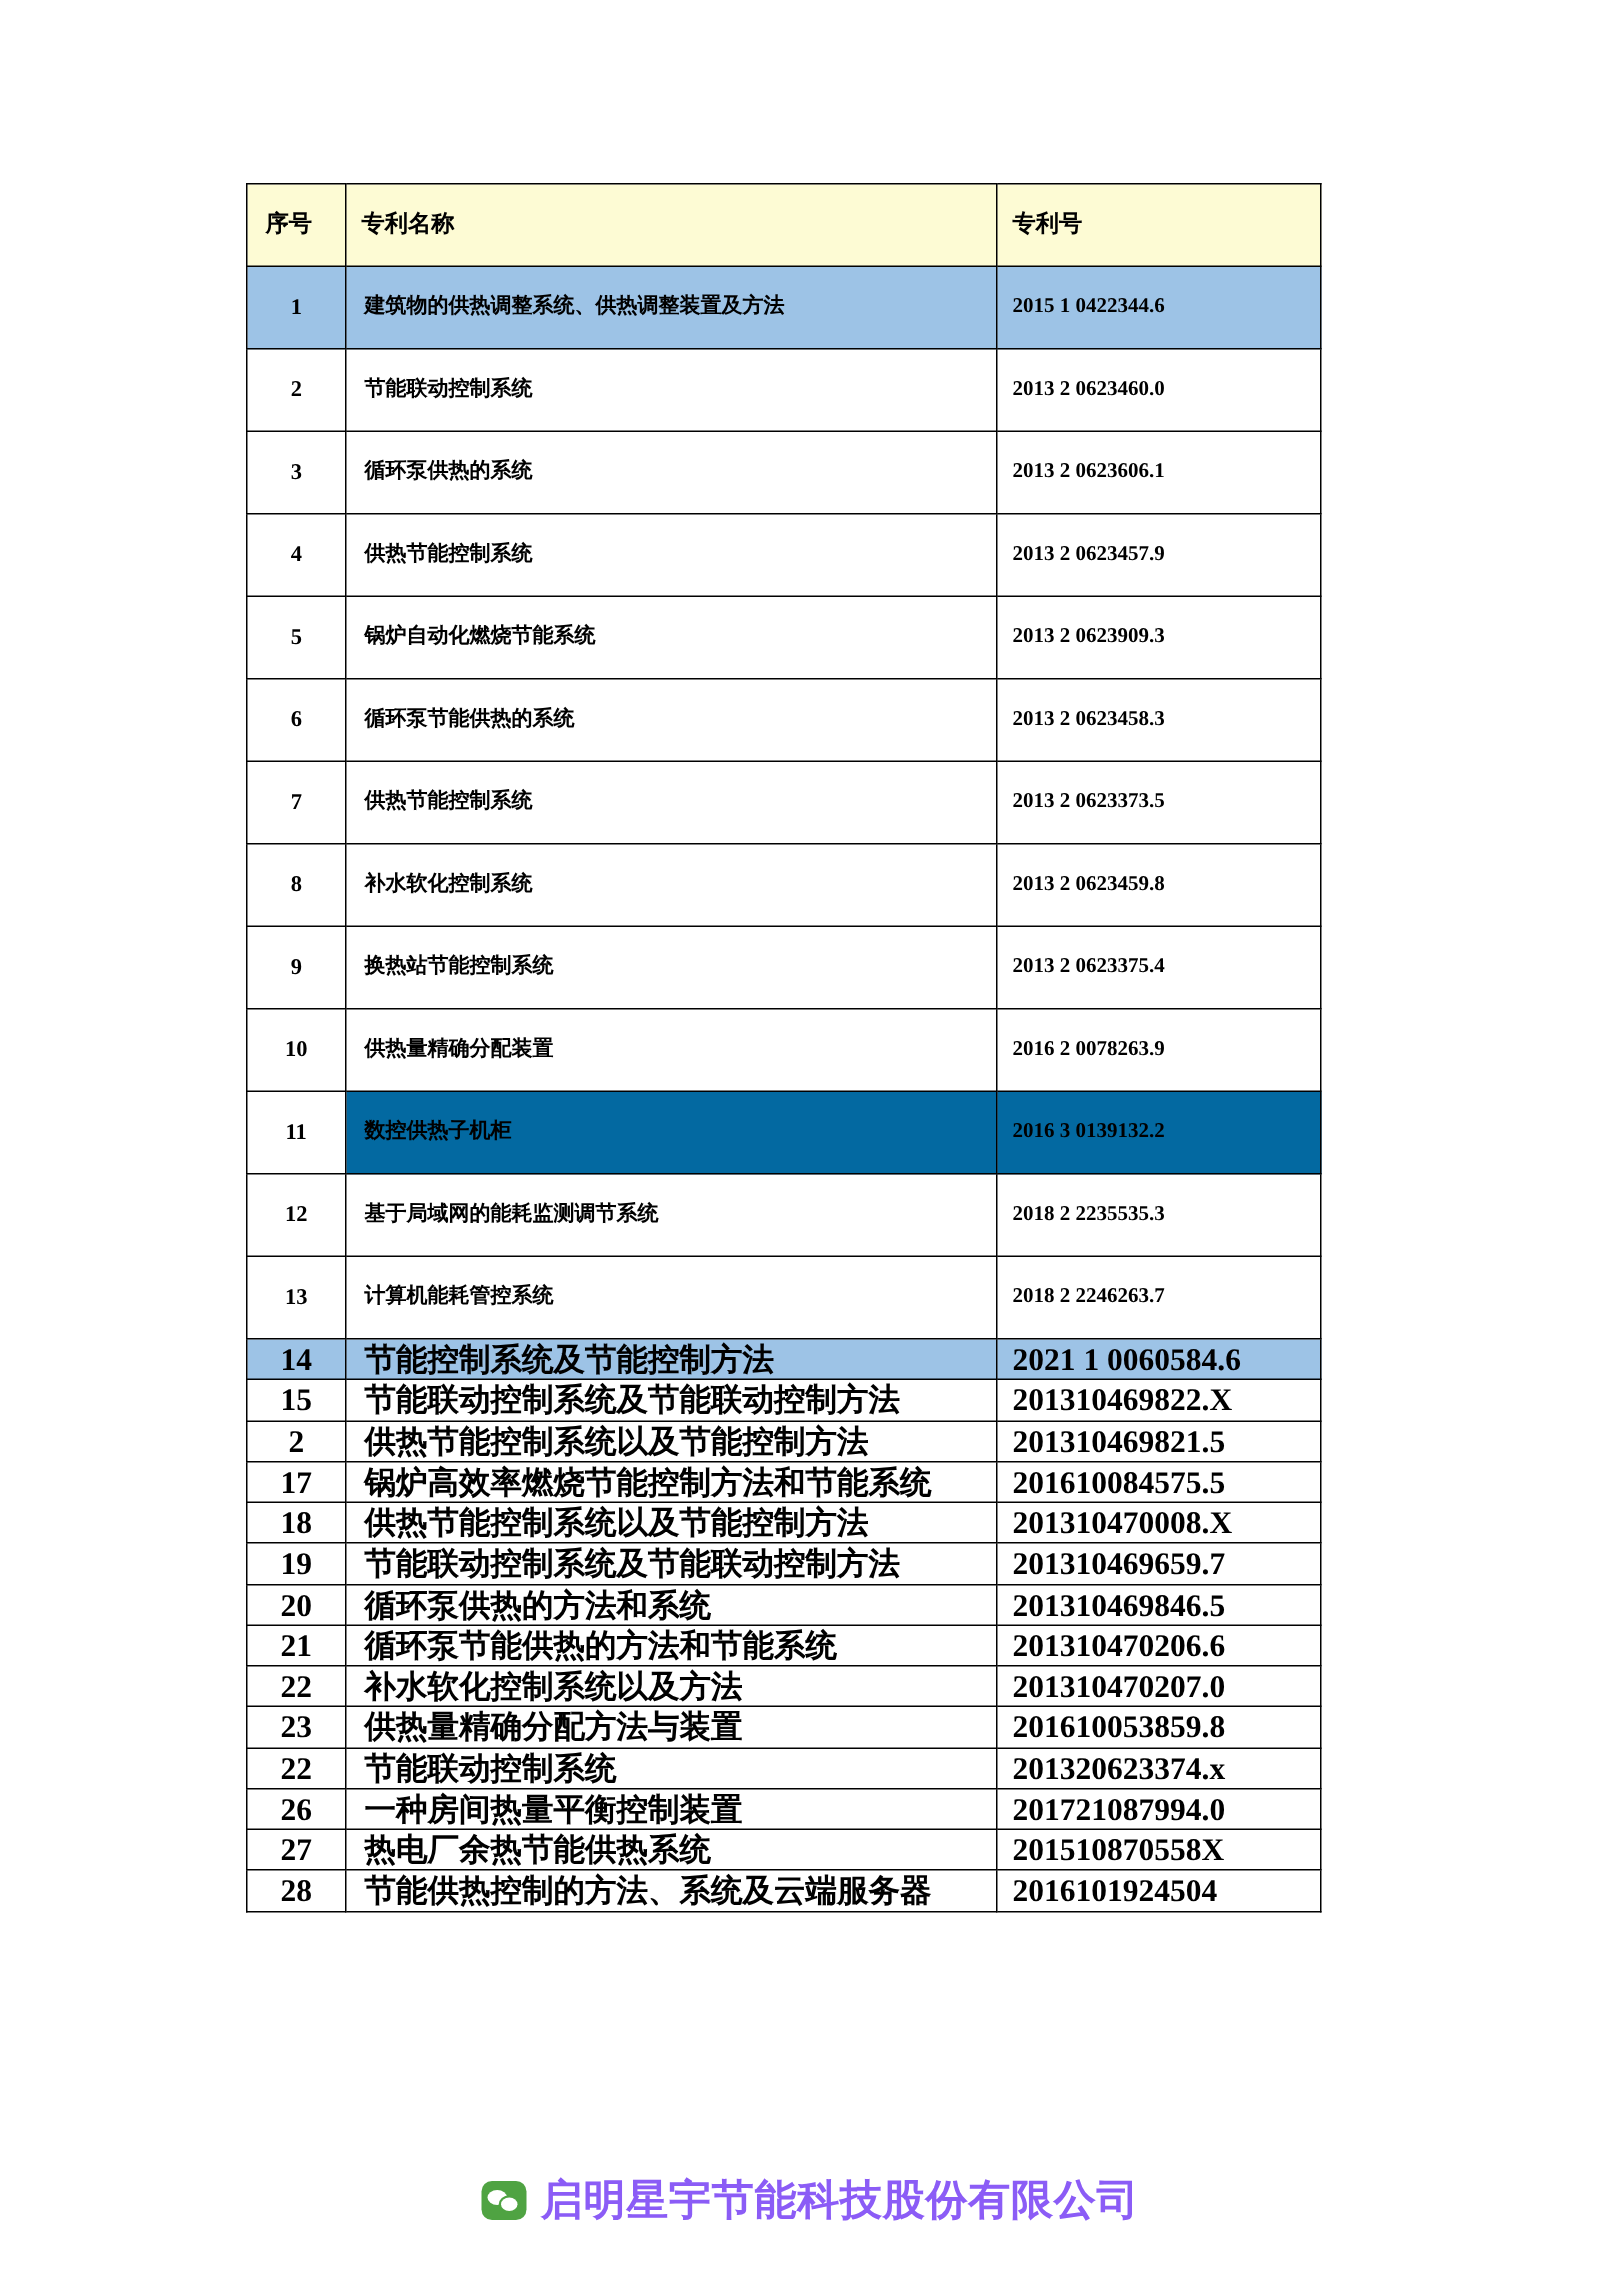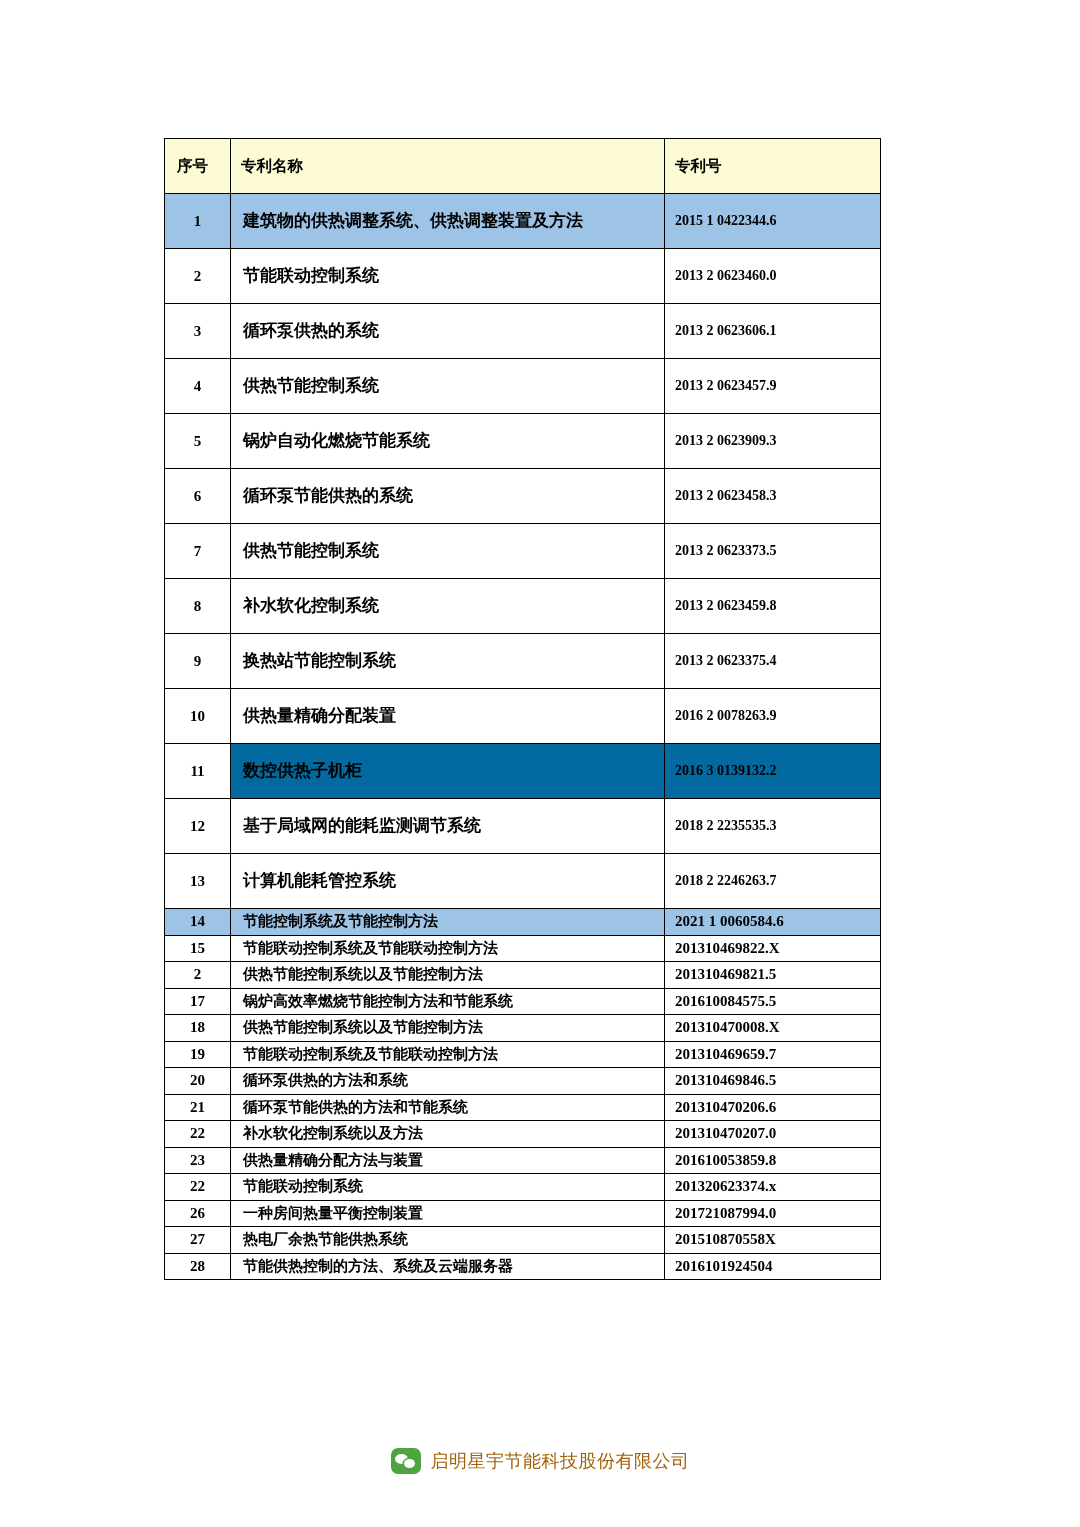--- a/index.html
+++ b/index.html
@@ -17,21 +17,21 @@
   .page {
     position: absolute;
     left: 0; top: 0;
     width: 1080px;
     height: 1527px;
     overflow: hidden;
   }
   table.patent-table {
     position: absolute;
     left: 164px;
-    top: 138px;
+    top: 122px;
     width: 716px;
     border-collapse: collapse;
     table-layout: fixed;
   }
   table.patent-table td, table.patent-table th {
     border: 1px solid #000000;
     padding: 0;
     vertical-align: middle;
     font-weight: bold;
     font-size: 15.5px;
@@ -55,32 +55,32 @@
   th.h-num .cell { padding-left: 10px; }
 
   tbody.tall td {
     height: 54px;
   }
   tbody.tall td.no {
     text-align: center;
     font-size: 15px;
   }
   tbody.tall td.name {
-    font-size: 17px;
+    font-size: 14px;
     margin-left: 32px;
   }
   tbody.tall td.num {
     font-size: 14px;
   }
   tbody.tall td.name .cell { padding-left: 12px; }
   tbody.tall td.num .cell { padding-left: 10px; }
 
   tbody.compact td {
     height: 25.5px;
-    font-size: 15px;
+    font-size: 21px;
   }
   tbody.compact td.no {
     text-align: center;
   }
   tbody.compact td.name .cell { padding-left: 12px; }
   tbody.compact td.num .cell { padding-left: 10px; }
 
   tr.hl-blue td { background: #9dc3e6; }
   tr.hl-blue td.no { background: #9dc3e6; }
   tr.hl-orange td { background: #0369a1; }
@@ -121,23 +121,23 @@
     left: 4px; top: 6px;
   }
   .wechat-badge::after {
     width: 11px; height: 9px;
     left: 13px; top: 11px;
     box-shadow: 0 0 0 1.5px #4fa342;
   }
   .footer-text {
     display: inline-block;
     vertical-align: middle;
-    font-size: 18px;
-    font-weight: normal;
-    color: #a16207;
+    font-size: 28px;
+    font-weight: bold;
+    color: #8b5cf6;
     letter-spacing: 0.5px;
     font-family: "Liberation Serif", serif;
   }
 </style>
 </head>
 <body>
 
 <div class="page">
 
   <table class="patent-table">

